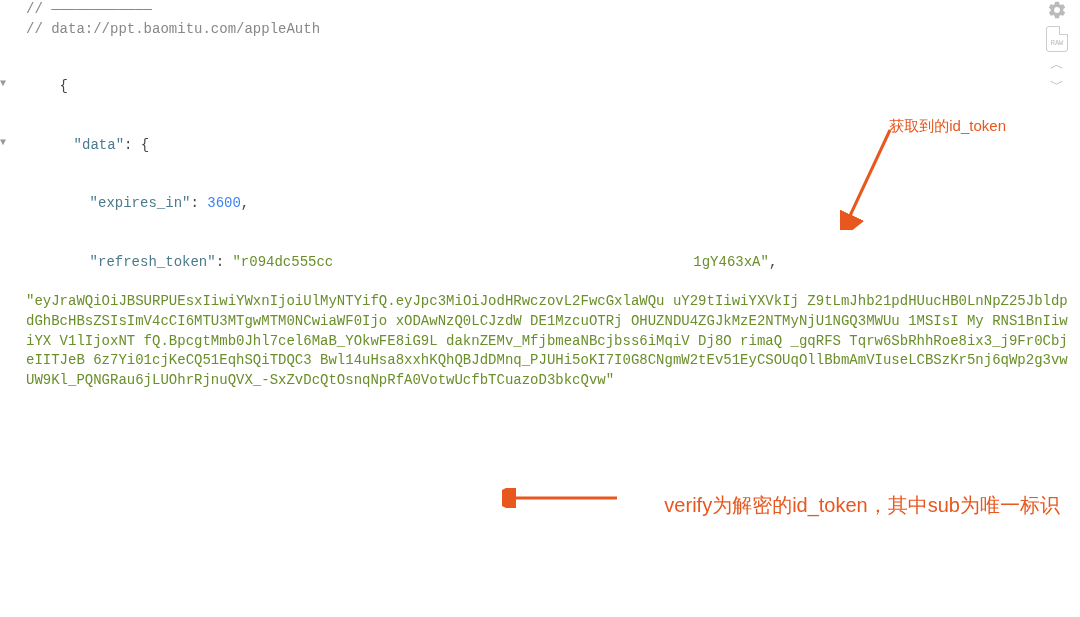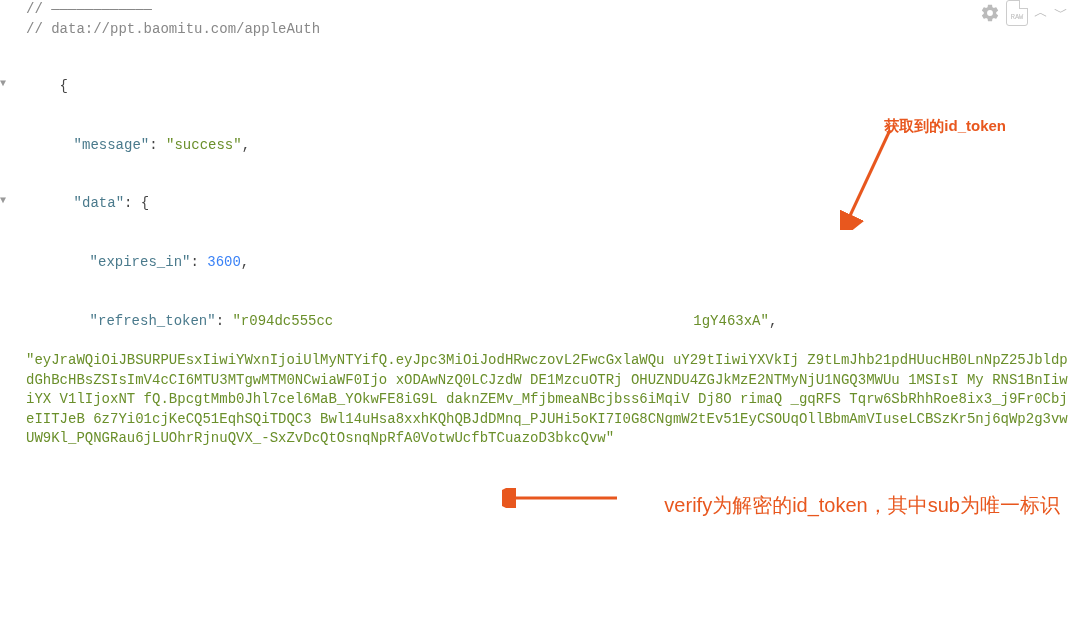--- a/index.html
+++ b/index.html
@@ -39,21 +39,21 @@
       font-size: 10px;
       cursor: pointer;
       user-select: none;
     }
     
     .toolbar {
       position: absolute;
       right: 12px;
       top: 0;
       display: flex;
-      flex-direction: row;
+      flex-direction: column;
       gap: 6px;
       align-items: center;
     }
     .gear-icon {
       width: 20px;
       height: 20px;
       fill: #bbb;
       cursor: pointer;
     }
     .raw-icon {
@@ -88,21 +88,20 @@
       line-height: 1;
     }
 
     .anno1 {
       position: absolute;
       right: 74px;
       top: 115px;
       color: #e8571e;
       font-family: 'Microsoft YaHei', sans-serif;
       font-size: 15px;
-      font-weight: bold;
     }
     .anno2 {
       position: absolute;
       right: 20px;
       top: 491px;
       color: #e8571e;
       font-family: 'Microsoft YaHei', sans-serif;
       font-size: 20px;
     }
     .arrow-svg1 {
@@ -129,23 +128,20 @@
 
 <div class="json-container">
   <div class="line comment indent-0">// ————————————</div>
   <div class="line comment indent-0">// data://ppt.baomitu.com/appleAuth</div>
   <div class="line" style="height:18px"></div>
 
   <div class="line indent-0">
     <span class="collapse-marker">▼</span><span class="punct">{</span>
   </div>
 
-  <div class="line indent-1">
-    <span class="key">message</span><span class="punct">: </span><span class="string">success</span><span class="punct">,</span>
-  </div>
 
   <div class="line indent-1">
     <span class="collapse-marker">▼</span><span class="key">data</span><span class="punct">: {</span>
   </div>
 
 
 
   <div class="line indent-2">
     <span class="key">expires_in</span><span class="punct">: </span><span class="number">3600</span><span class="punct">,</span>
   </div>

